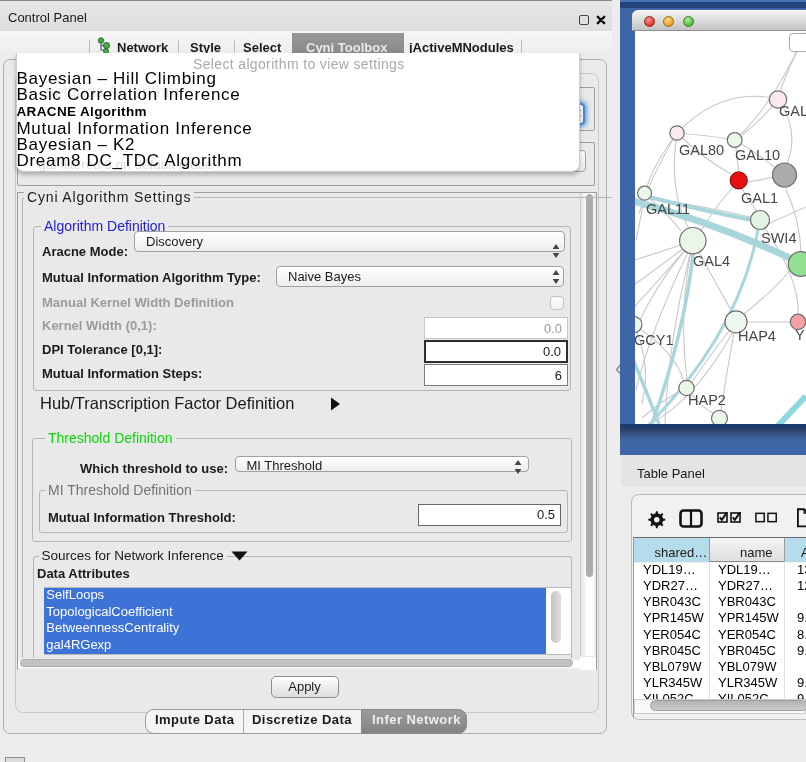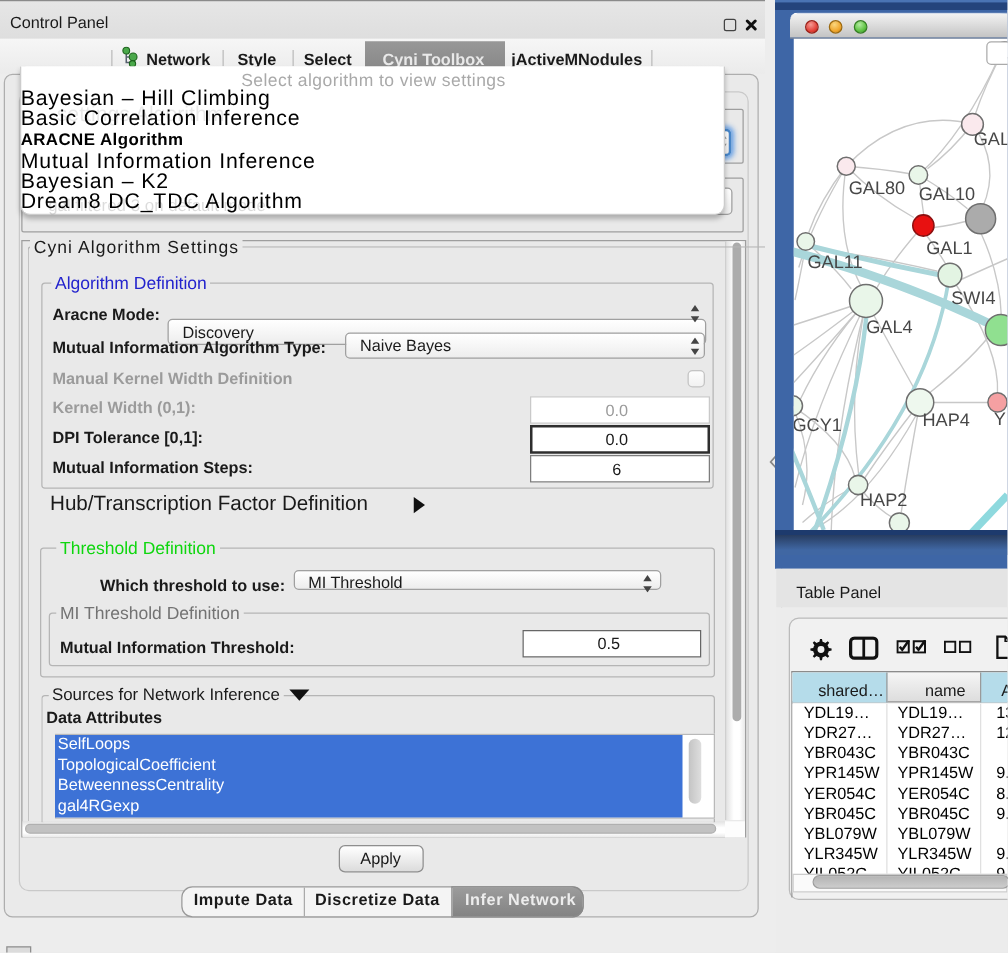--- a/index.html
+++ b/index.html
@@ -1,21 +1,21 @@
 <!DOCTYPE html>
 <html><head><meta charset="utf-8"><style>
 *{margin:0;padding:0;box-sizing:border-box}
 html,body{width:806px;height:762px;overflow:hidden}
 body{font-family:"Liberation Sans",sans-serif;font-size:13px;color:#1a1a1a;background:#ededed;position:relative}
 .abs{position:absolute}
 .gb{position:absolute;border:1px solid #b5b5b5;border-radius:3px}
 .gbt{position:absolute;top:-9px;background:#e9e9e9;padding:0 3px;line-height:16px;font-size:14px;white-space:nowrap}
 .lbl{position:absolute;font-weight:bold;white-space:nowrap}
 .combo{position:absolute;border:1px solid #a0a0a0;border-radius:4px;background:linear-gradient(#ffffff,#ededed);line-height:18px;padding-left:11px;white-space:nowrap}
-.fld{position:absolute;background:#fff;text-align:center;padding-right:5px;line-height:21px}
+.fld{position:absolute;background:#fff;text-align:right;padding-right:5px;line-height:21px}
 </style></head>
 <body>
 
 <div class="abs" style="left:0;top:0;width:612px;height:762px;background:#ededed"></div>
 
 <div class="abs" style="left:0;top:0;width:612px;height:31px;background:linear-gradient(#e6e6e6,#dedede);border-top:1px solid #8a8a8a"></div>
 <div class="abs" style="left:8px;top:10px;">Control Panel</div>
 <div class="abs" style="left:579px;top:15px;width:10px;height:10px;border:1.6px solid #444;border-radius:2px"></div>
 <svg class="abs" style="left:596px;top:15px" width="10" height="10" viewBox="0 0 10 10">
     <path d="M1.8 1.8 L8.2 8.2 M8.2 1.8 L1.8 8.2" stroke="#111" stroke-width="2.4" stroke-linecap="round"></path>
@@ -63,21 +63,21 @@
 <div class="abs" style="left:580px;top:656.5px;width:16px;height:13px;background:#fdfdfd"></div>
 
 <div class="gb" style="left:22px;top:197px;width:604px;height:460px;border-bottom:none;border-radius:3px 3px 0 0">
   <span class="gbt" style="left:1px;letter-spacing:.85px">Cyni Algorithm Settings</span>
 </div>
 
 <div class="gb" style="left:33px;top:225.5px;width:537.5px;height:165px">
   <span class="gbt" style="left:7px;color:#2323cd">Algorithm Definition</span>
 </div>
 <div class="lbl" style="left:42px;top:243.5px">Aracne Mode:</div>
-<div class="combo" style="left:134px;top:255px;width:431px;height:21px;line-height:19px">Discovery</div>
+<div class="combo" style="left:134px;top:231px;width:431px;height:21px;line-height:19px">Discovery</div>
 <svg class="abs" style="left:552px;top:243.5px" width="8" height="14" viewBox="0 0 8 14">
     <path d="M4 0 L7.4 5 H0.6 Z" fill="#444"></path>
     <path d="M4 14 L7.4 9 H0.6 Z" fill="#444"></path>
   </svg>
 <div class="lbl" style="left:42px;top:269.5px">Mutual Information Algorithm Type:</div>
 <div class="combo" style="left:276px;top:266px;width:288px;height:21px;line-height:19px">Naive Bayes</div>
 <svg class="abs" style="left:552px;top:269.5px" width="8" height="14" viewBox="0 0 8 14">
     <path d="M4 0 L7.4 5 H0.6 Z" fill="#444"></path>
     <path d="M4 14 L7.4 9 H0.6 Z" fill="#444"></path>
   </svg>

